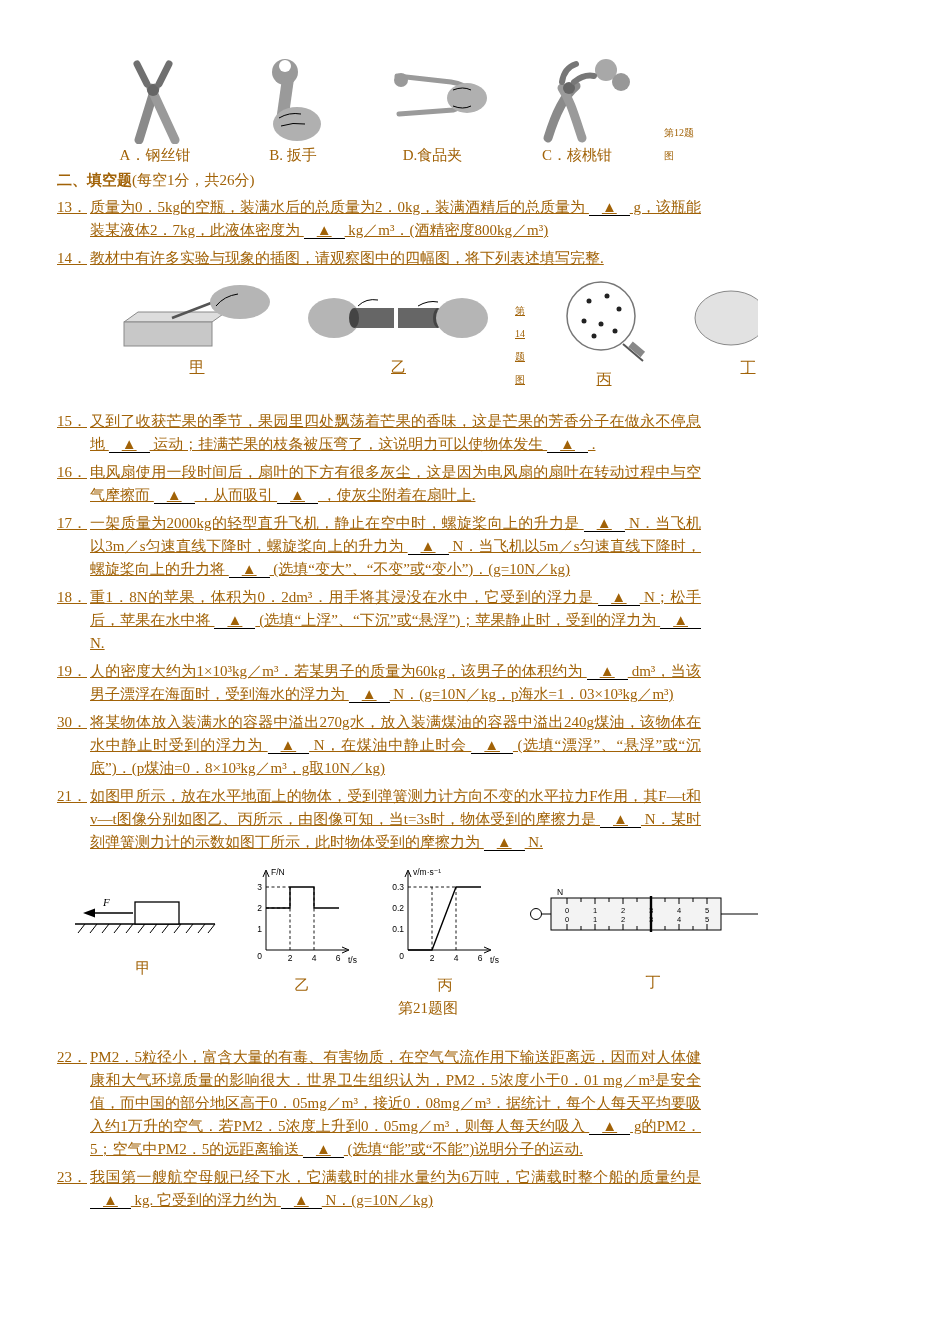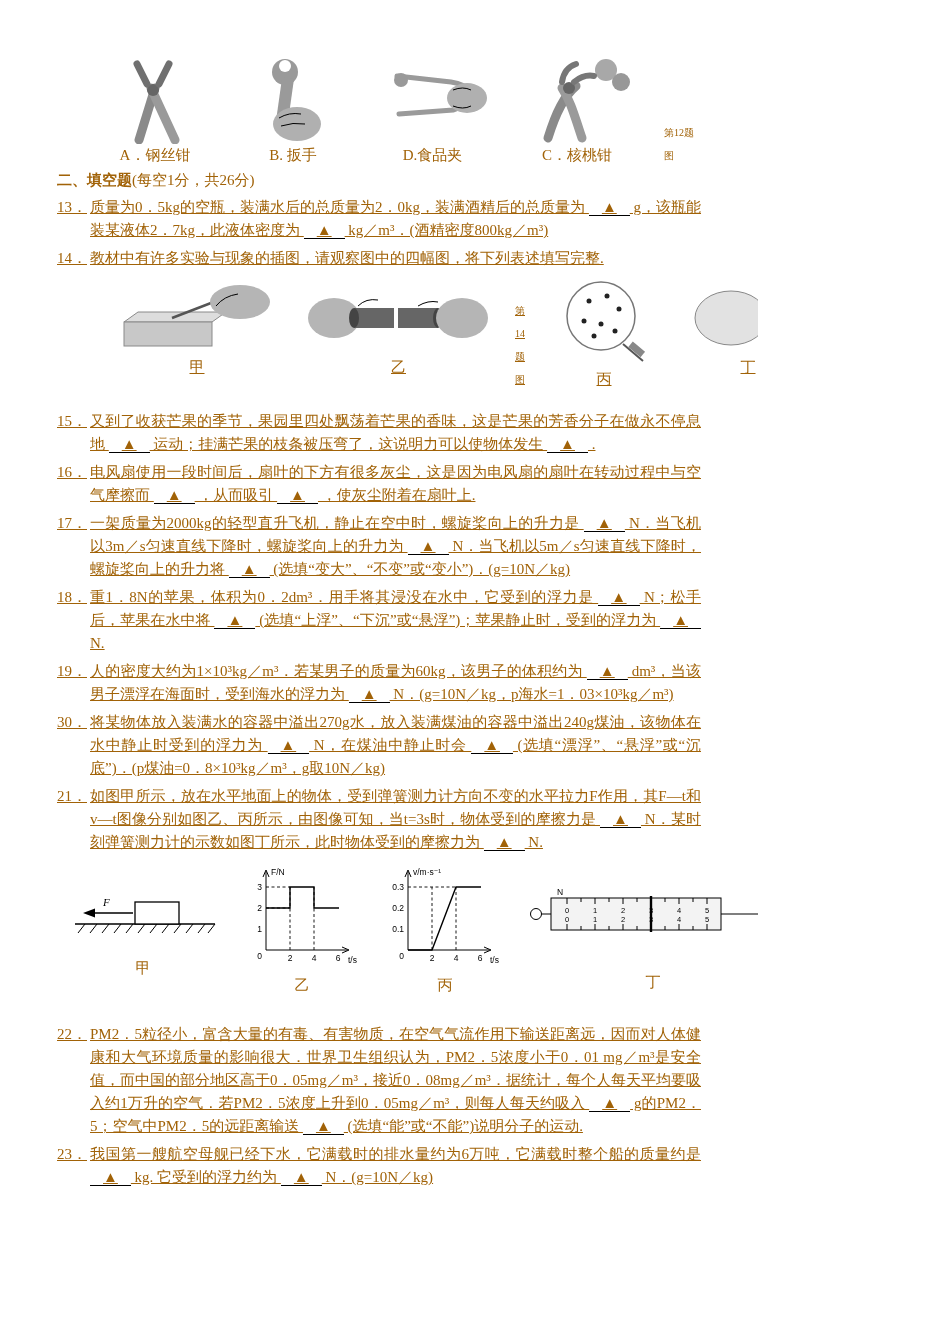--- a/index.html
+++ b/index.html
@@ -259,20 +259,21 @@
         <text x="124" y="46" text-anchor="middle" class="small">3</text>
         <text x="152" y="46" text-anchor="middle" class="small">4</text>
         <text x="180" y="46" text-anchor="middle" class="small">5</text>
         <line x1="124" y1="20" x2="124" y2="56" stroke="#000" stroke-width="2.4"></line>
         <line x1="194" y1="38" x2="242" y2="38" stroke="#000" stroke-width="1.2"></line>
         <path d="M236 34 L246 38 L236 42" class="thin"></path>
       </svg>
       <div class="figlabel">丁</div>
     </div>
   </div>
+  <div class="q21caption">第21题图</div>
 
   <div class="q q22">
     <span class="qnum">22．</span>
     <div class="qtext has-blanks">PM2．5粒径小，富含大量的有毒、有害物质，在空气气流作用下输送距离远，因而对人体健康和大气环境质量的影响很大．世界卫生组织认为，PM2．5浓度小于0．01 mg／m³是安全值，而中国的部分地区高于0．05mg／m³，接近0．08mg／m³．据统计，每个人每天平均要吸入约1万升的空气．若PM2．5浓度上升到0．05mg／m³，则每人每天约吸入 <span class="blank">▲</span> g的PM2．5；空气中PM2．5的远距离输送 <span class="blank">▲</span> (选填“能”或“不能”)说明分子的运动.</div>
   </div>
 
   <div class="q">
     <span class="qnum">23．</span>
     <div class="qtext has-blanks">我国第一艘航空母舰已经下水，它满载时的排水量约为6万吨，它满载时整个船的质量约是 <span class="blank">▲</span> kg. 它受到的浮力约为 <span class="blank">▲</span> N．(g=10N／kg)</div>
   </div>

